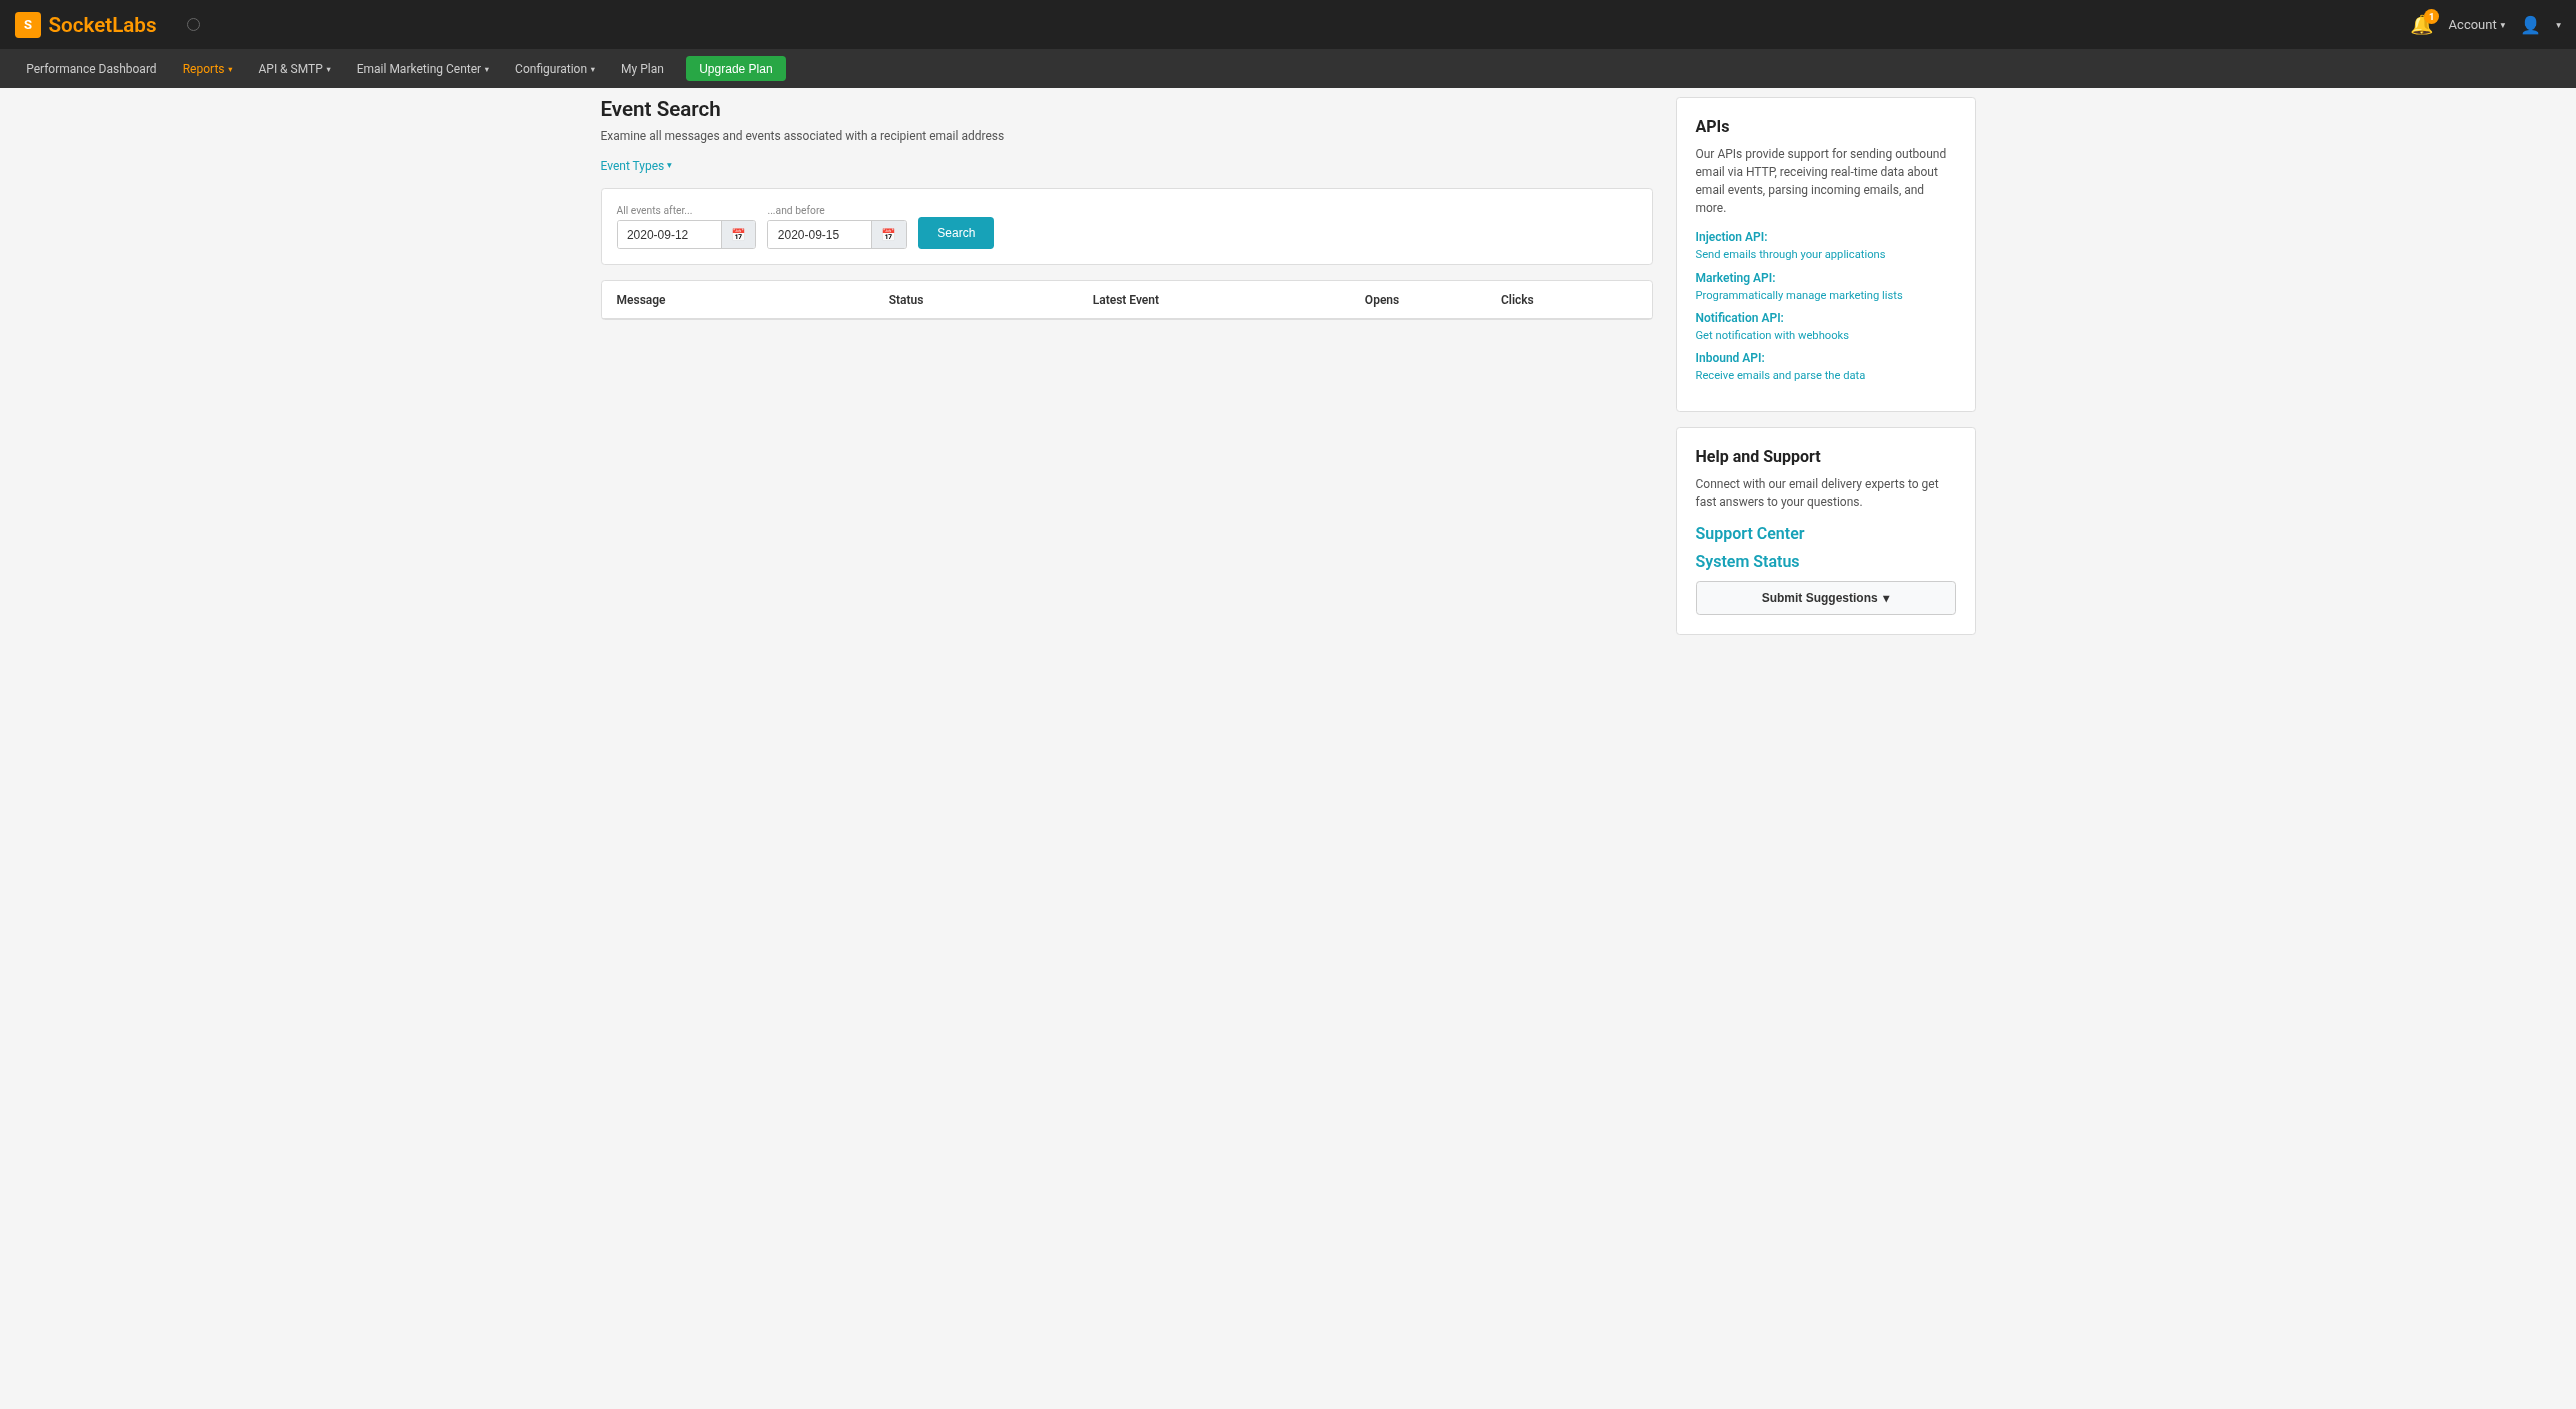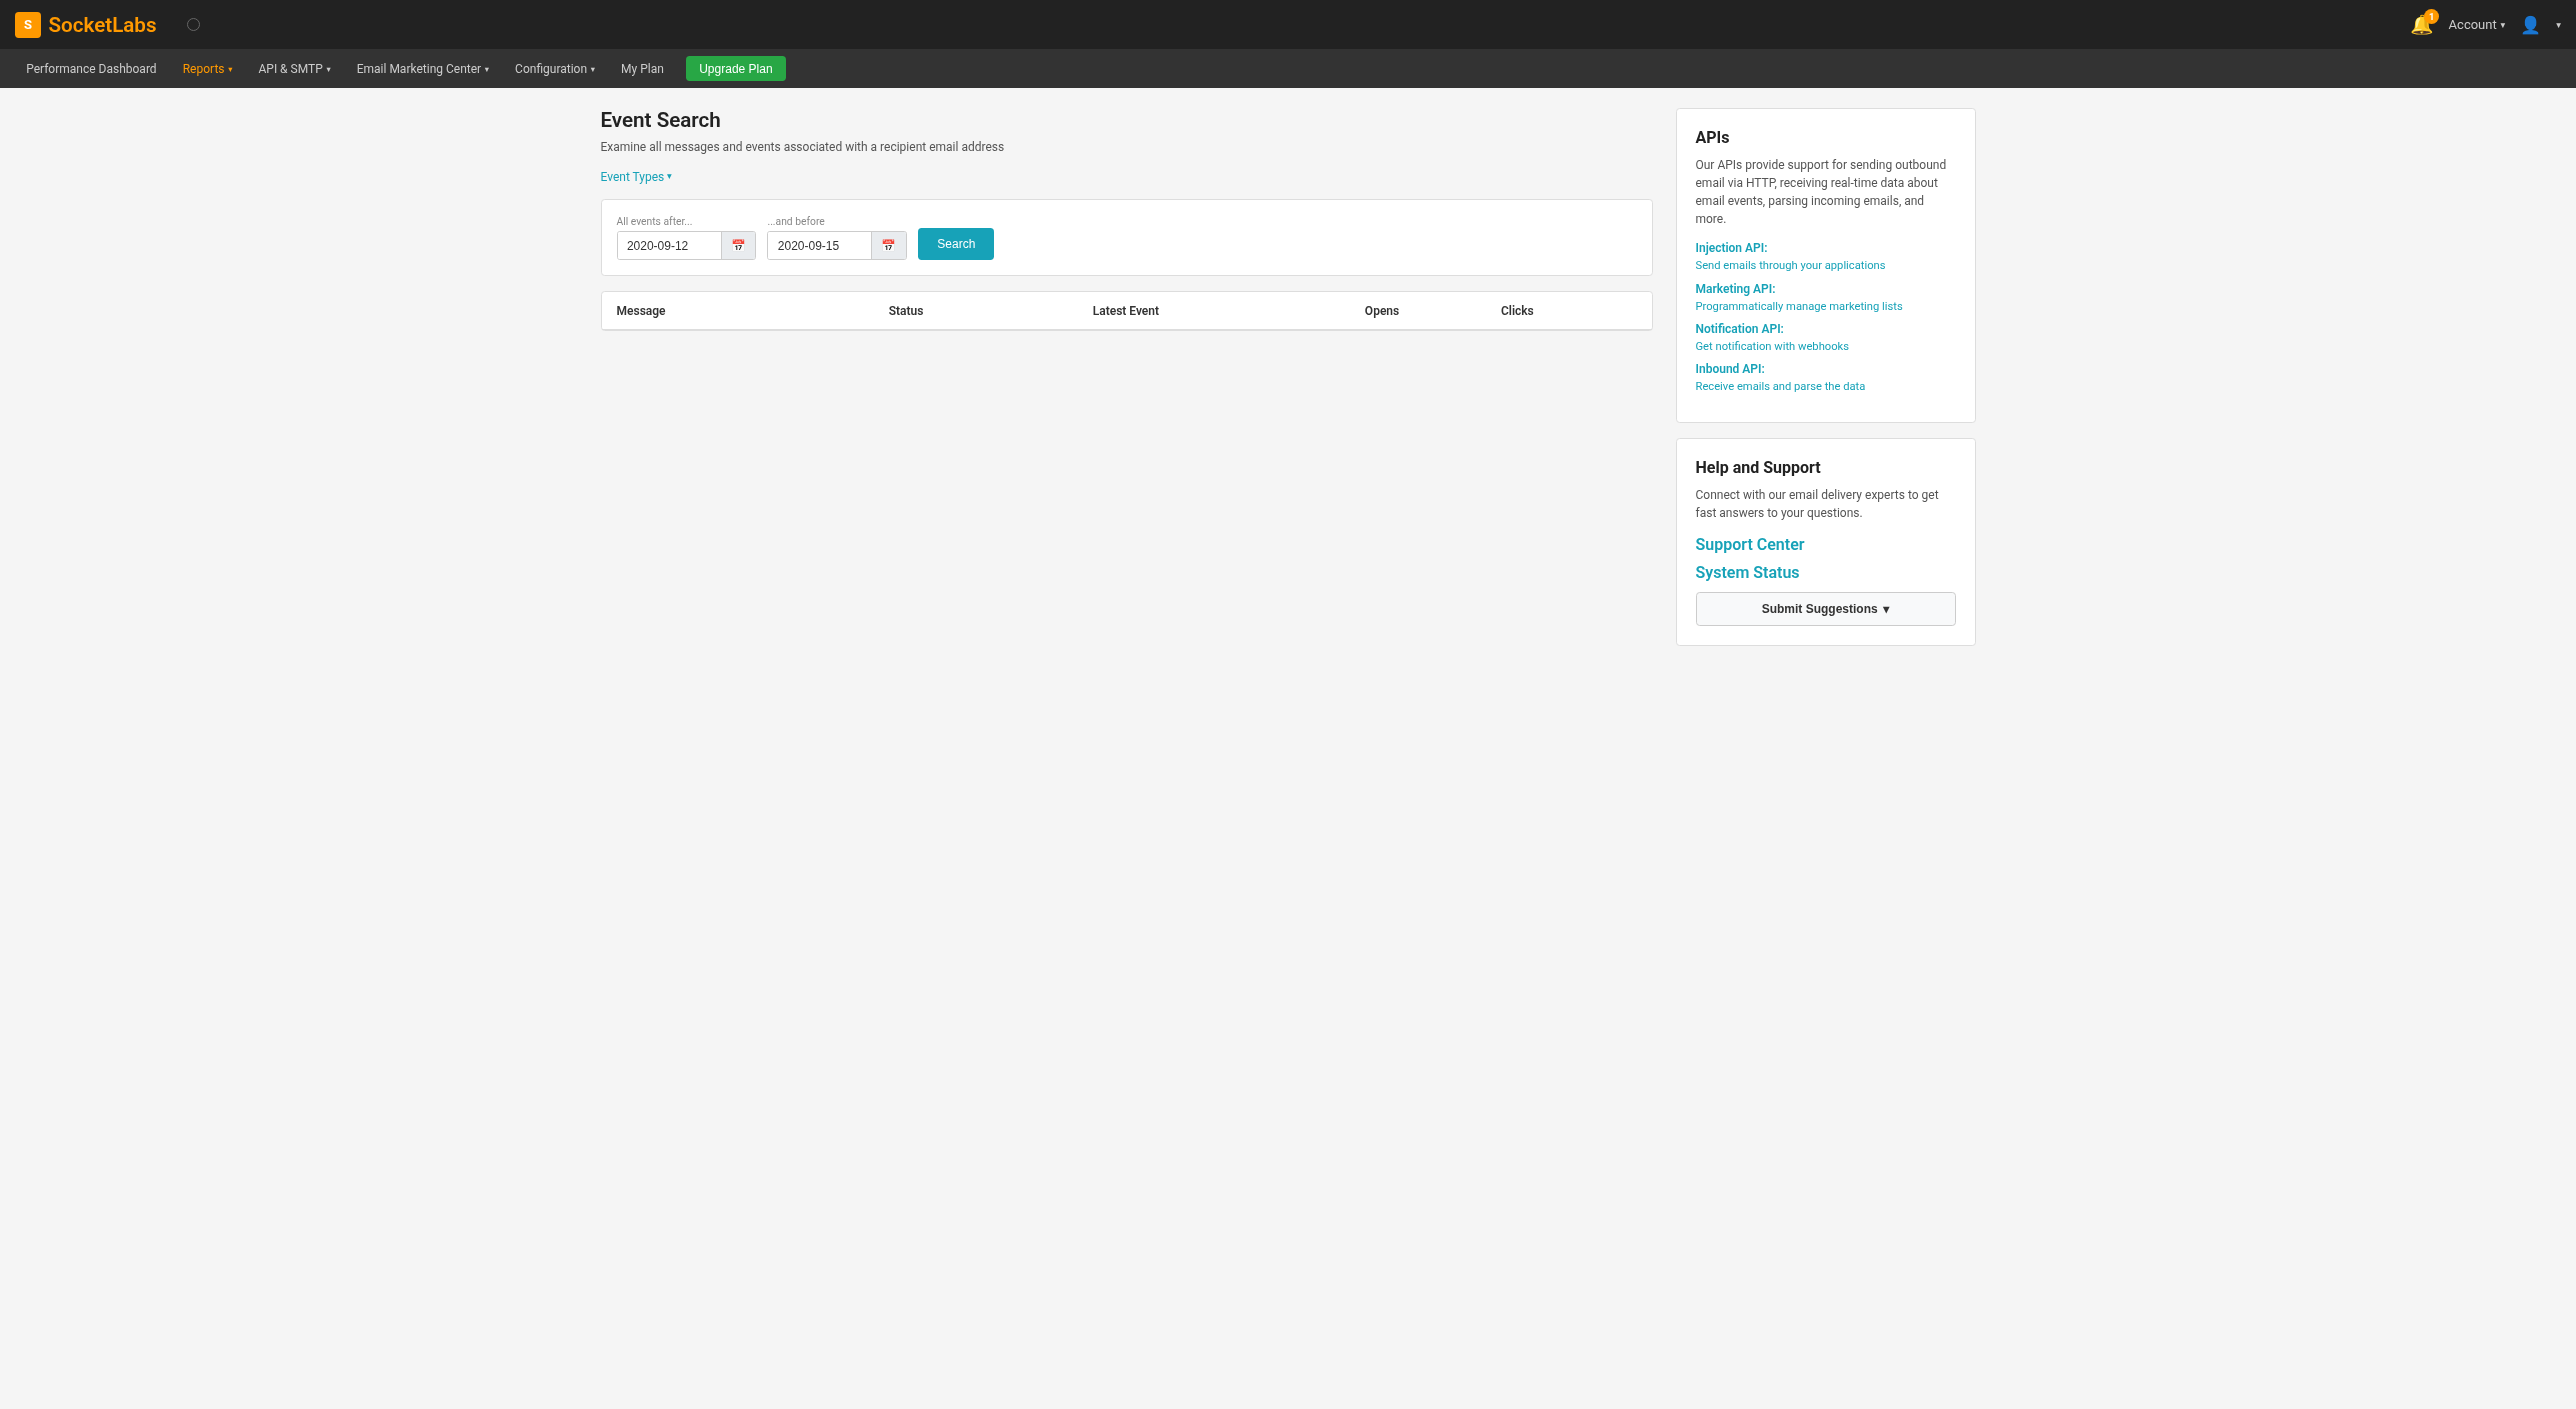--- a/index.html
+++ b/index.html
@@ -128,21 +128,21 @@
       cursor: pointer;
       font-size: 12px;
       font-weight: 500;
       margin-left: 7.5px;
     }
 
     
     .main-wrapper {
       display: flex;
       gap: 0;
-      padding: 20px 15px;
+      padding: 9px 15px;
       max-width: 1405px;
       margin: 0 auto;
     }
 
     .content-area {
       flex: 1;
       min-width: 0;
     }
 
     .page-title {

